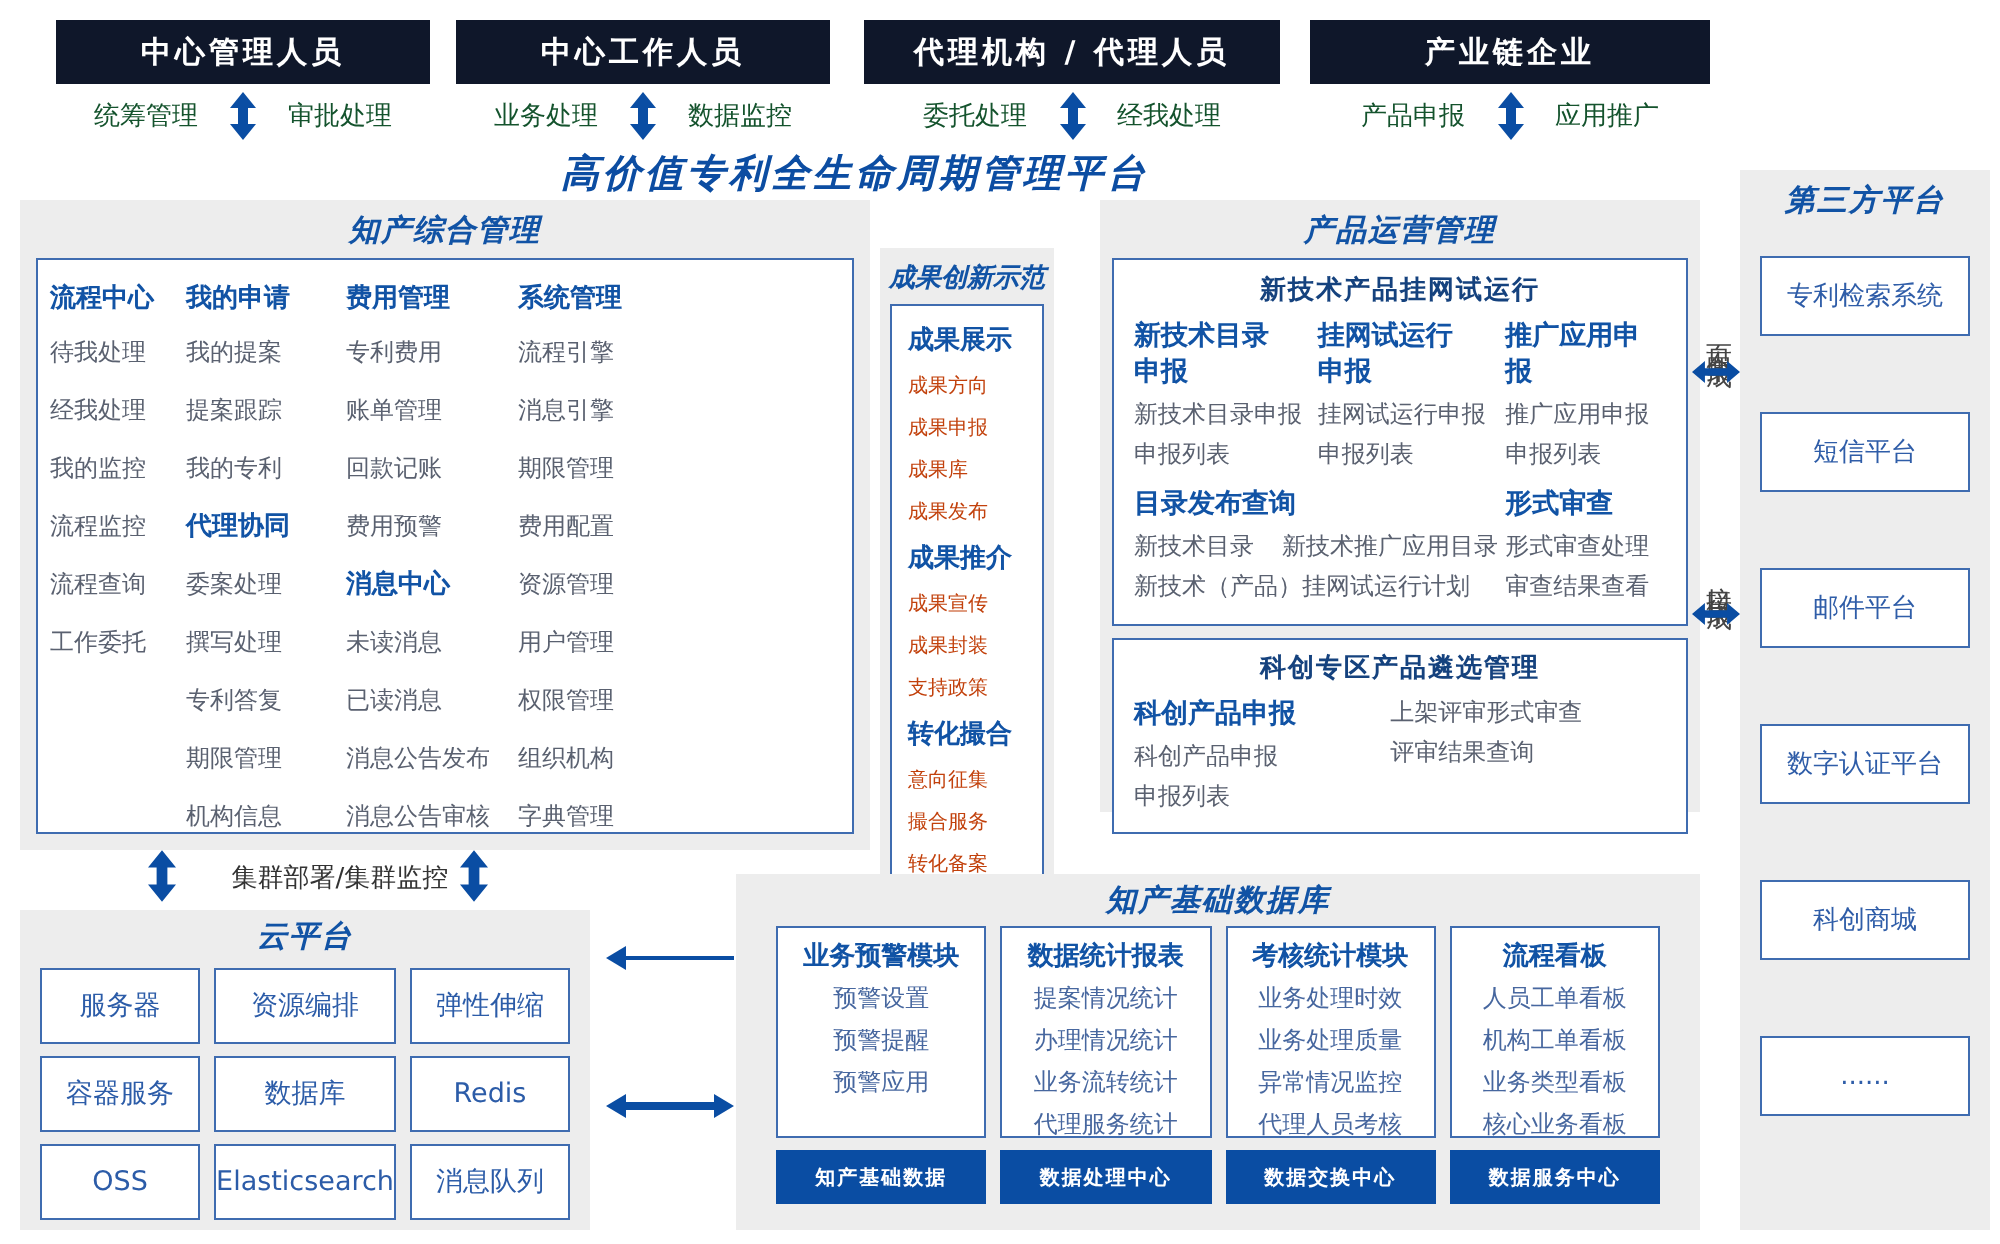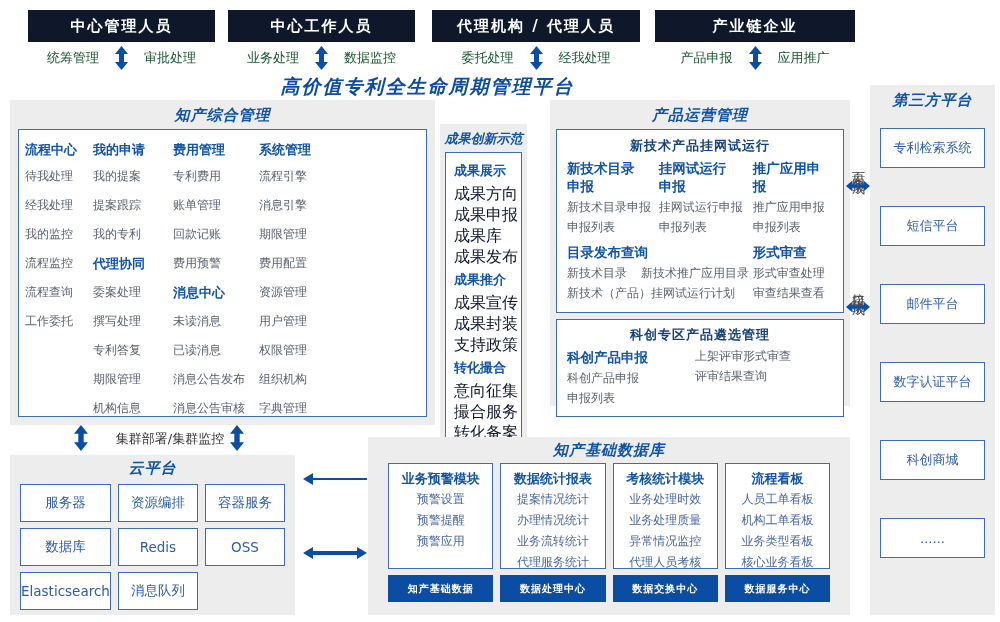--- a/index.html
+++ b/index.html
@@ -37,21 +37,21 @@
   }
   
   #ip-box{margin:0 8px;height:288px;display:flex;padding:8px 2px;}
   .ip-col{box-sizing:border-box;padding-left:4px;}
   .ip-col .hd{font-size:13px;font-weight:bold;color:#1153a5;line-height:24px;white-space:nowrap;}
   .ip-col .mi{font-size:12px;color:#5a6170;line-height:29px;white-space:nowrap;}
   .ip-col .mi.sub{font-size:13px;font-weight:bold;color:#1153a5;}
   
   #ach-box{margin:0 5px;height:290px;padding:5px 0 0 8px;}
   .ach-hd{font-size:13px;font-weight:bold;color:#1153a5;line-height:25px;white-space:nowrap;}
-  .ach-it{font-size:16px;color:#0f172a;line-height:21px;white-space:nowrap;}
+  .ach-it{font-size:10px;color:#c2410c;line-height:21px;white-space:nowrap;}
   
   #ops-box1{margin:0 6px;height:184px;padding:5px 10px;}
   #ops-box2{margin:6px 6px 0;height:98px;padding:4px 10px;}
   .sub-box-title{text-align:center;font-size:13px;font-weight:bold;color:#15427e;line-height:22px;letter-spacing:1px;}
   .ops-cols{display:flex;}
   .ops-col{box-sizing:border-box;}
   .ops-col .hd{font-size:13.5px;font-weight:bold;color:#1153a5;line-height:18px;white-space:pre-line;padding:2px 0;}
   .ops-col .mi{font-size:12px;color:#5a6170;line-height:20px;white-space:nowrap;}
   .ops-row{display:flex;margin-top:4px;}
   .cat-items{display:flex;flex-wrap:wrap;column-gap:14px;}
@@ -325,20 +325,21 @@
 <svg class="arr abs" style="left:230px;top:424px;" width="14" height="28" viewBox="0 0 13 24">
     <polygon points="6.5,0 13,8 9,8 9,16 13,16 6.5,24 0,16 4,16 4,8 0,8"></polygon>
   </svg>
 
 <div class="panel" style="left:10px;top:455px;width:285px;height:160px;">
   <div class="panel-title" style="padding:4px 0 4px;">云平台</div>
   <div id="cloud-grid">
 
   <div class="cloud-box">服务器</div>
       <div class="cloud-box">资源编排</div>
+      <div class="cloud-box">弹性伸缩</div>
       <div class="cloud-box">容器服务</div>
       <div class="cloud-box">数据库</div>
       <div class="cloud-box">Redis</div>
       <div class="cloud-box">OSS</div>
       <div class="cloud-box">Elasticsearch</div>
       <div class="cloud-box">消息队列</div>
     </div>
 </div>
 
 <svg class="arr abs" style="left:303px;top:473px;" width="64" height="12" viewBox="0 0 64 12">

